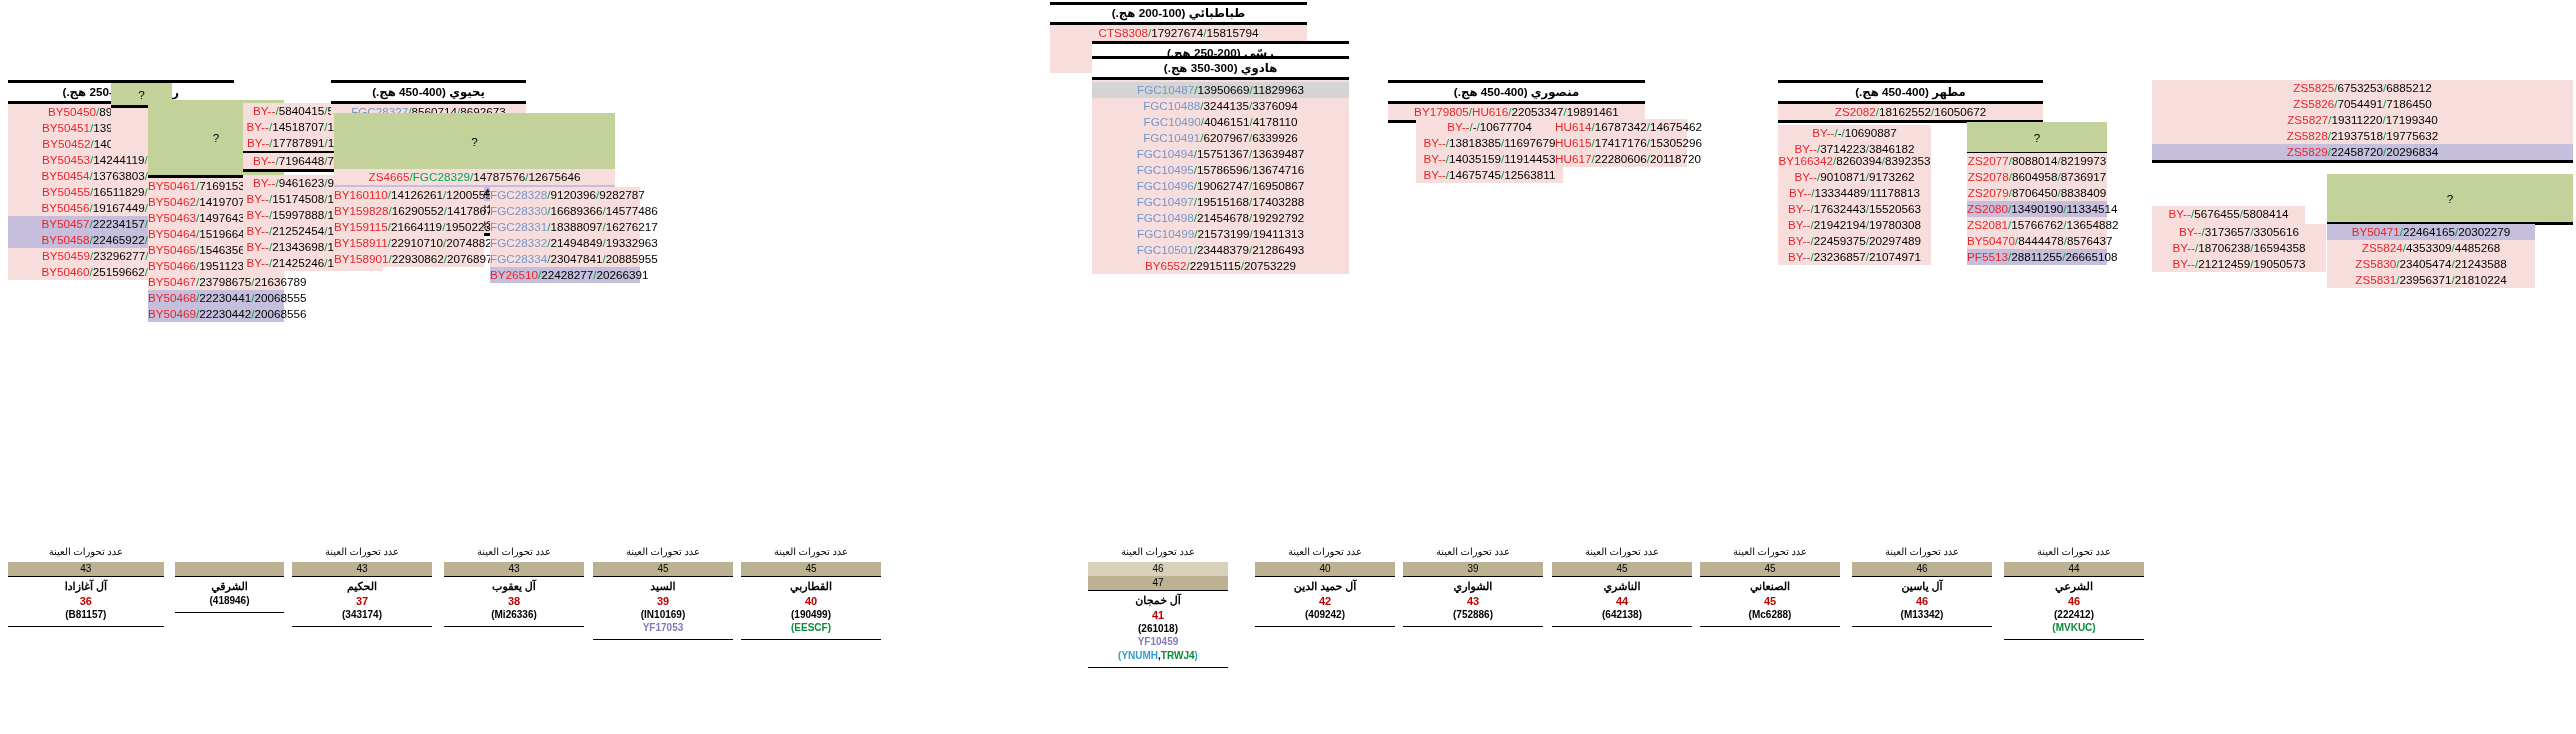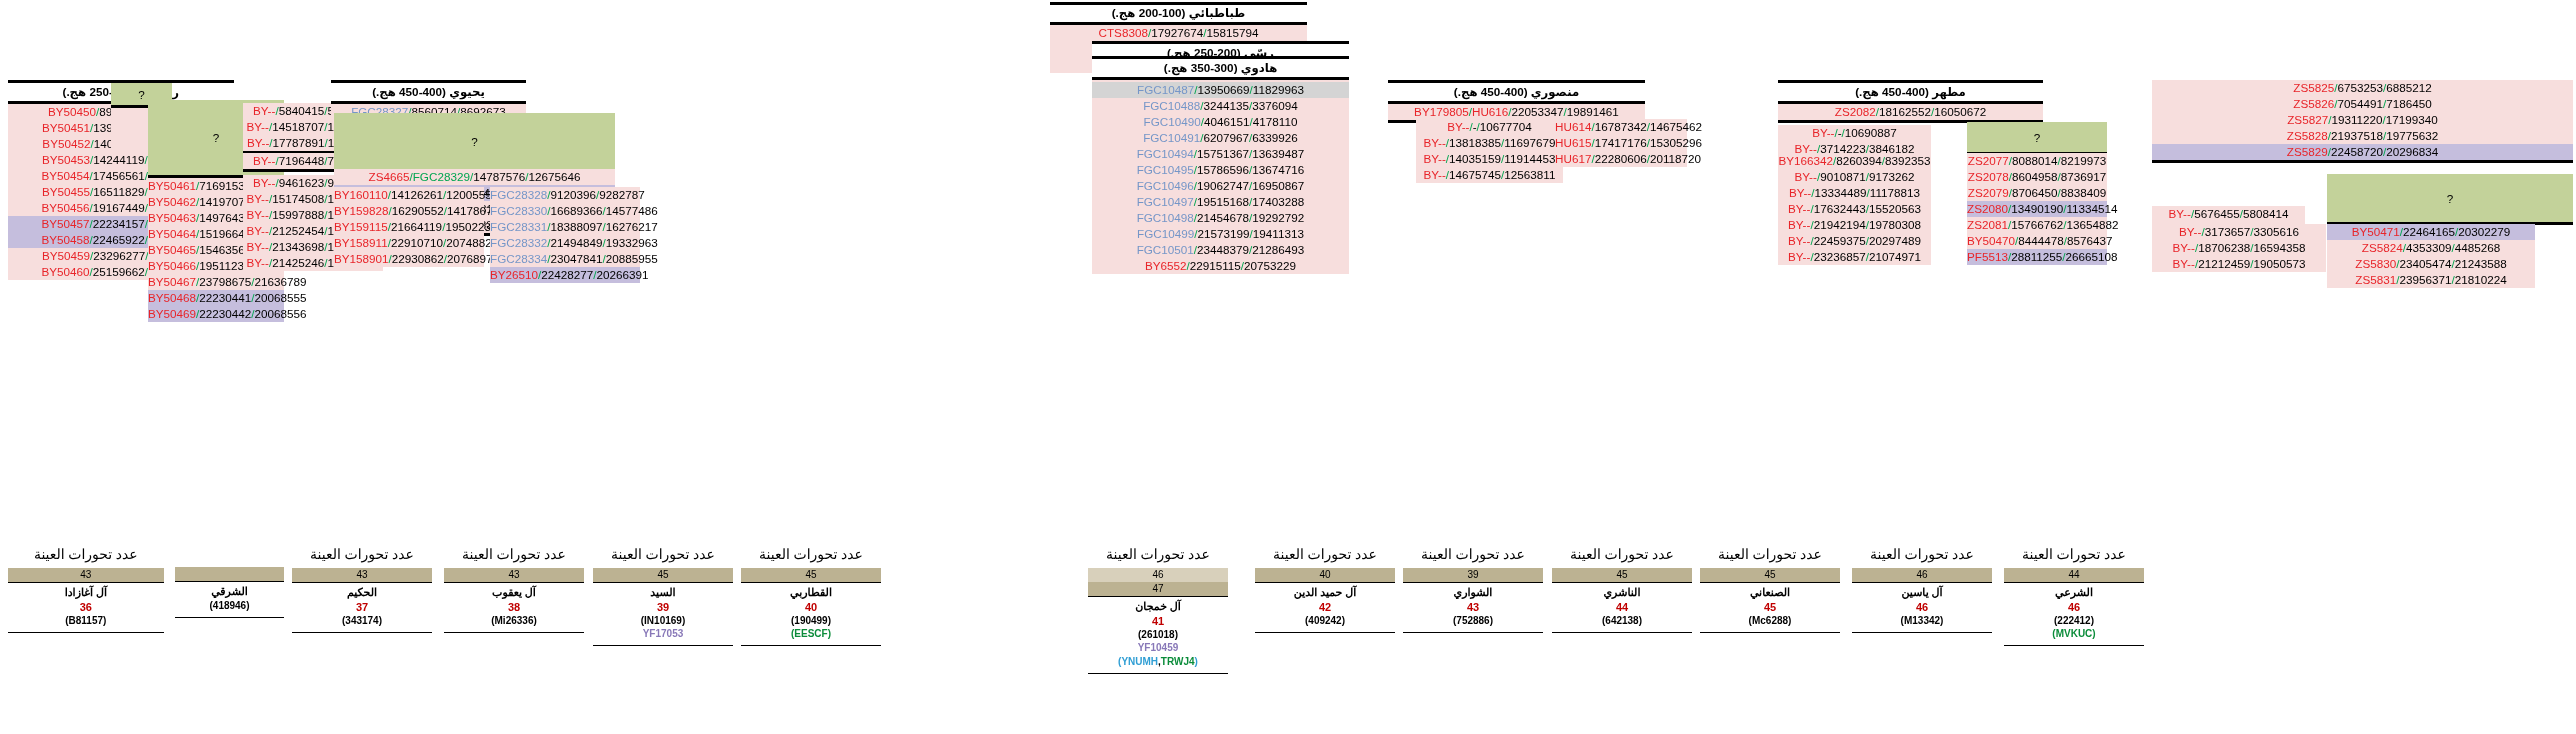--- a/index.html
+++ b/index.html
@@ -34,40 +34,40 @@
   .plain{background:#f7dedd;}
   .red{color:#e8252a;}
   .grn{color:#00a550;}
   .blk2{color:#000;}
   .blu{color:#7596c8;}
   .lblu{color:#2f9ed4;}
   .dgrn{color:#0b8c3a;}
 
   
   .card{position:absolute;text-align:center;}
-  .card .cap{font-size:14px;color:#000;direction:rtl;margin-bottom:4.7px;font-family:"Liberation Serif",serif;}
+  .card .cap{font-size:10px;color:#000;direction:rtl;margin-bottom:4.7px;font-family:"Liberation Serif",serif;}
   .card .num-top{background:#d8d0bb;font-size:10px;padding:1.6px 0;}
   .card .num{background:#bcb292;font-size:10px;padding:1.6px 0;border-bottom:1.6px solid #000;}
   .card .nm{font-size:11px;font-weight:bold;direction:rtl;margin-top:3.1px;font-family:"Liberation Serif",serif;}
   .card .idx{font-size:11px;font-weight:bold;color:#c00000;margin-top:1.6px;}
   .card .kit{font-size:10px;font-weight:bold;margin-top:2.3px;}
   .card .extra{font-size:10px;font-weight:bold;margin-top:2.3px;}
   .card .rule{border-bottom:1.6px solid #000;margin-top:6.2px;}
 </style>
 </head>
 <body>
 
 <div class="blk" style="left:7.8px;top:80px;width:226px;">
   <div class="hdr">رئيسي (200-250 هج.)</div>
   <div class="rowbox" id="rows-0">
       <div class="r "><span class="red">BY50450</span><span class="grn">/</span><span class="blk2">8999590</span><span class="grn">/</span><span class="blk2">9161981</span></div>
       <div class="r "><span class="red">BY50451</span><span class="grn">/</span><span class="blk2">13991455</span><span class="grn">/</span><span class="blk2">11870749</span></div>
       <div class="r "><span class="red">BY50452</span><span class="grn">/</span><span class="blk2">14009118</span><span class="grn">/</span><span class="blk2">11888412</span></div>
       <div class="r "><span class="red">BY50453</span><span class="grn">/</span><span class="blk2">14244119</span><span class="grn">/</span><span class="blk2">12123413</span></div>
-      <div class="r "><span class="red">BY50454</span><span class="grn">/</span><span class="blk2">17456561</span><span class="grn">/</span><span class="blk2">13479053</span></div>
+      <div class="r "><span class="red">BY50454</span><span class="grn">/</span><span class="blk2">13763803</span><span class="grn">/</span><span class="blk2">13479053</span></div>
       <div class="r "><span class="red">BY50455</span><span class="grn">/</span><span class="blk2">16511829</span><span class="grn">/</span><span class="blk2">14399949</span></div>
       <div class="r "><span class="red">BY50456</span><span class="grn">/</span><span class="blk2">19167449</span><span class="grn">/</span><span class="blk2">17055569</span></div>
       <div class="r purple"><span class="red">BY50457</span><span class="grn">/</span><span class="blk2">22234157</span><span class="grn">/</span><span class="blk2">20072271</span></div>
       <div class="r purple"><span class="red">BY50458</span><span class="grn">/</span><span class="blk2">22465922</span><span class="grn">/</span><span class="blk2">20304036</span></div>
       <div class="r "><span class="red">BY50459</span><span class="grn">/</span><span class="blk2">23296277</span><span class="grn">/</span><span class="blk2">21134391</span></div>
       <div class="r "><span class="red">BY50460</span><span class="grn">/</span><span class="blk2">25159662</span><span class="grn">/</span><span class="blk2">23013515</span></div>
     </div>
 </div>
 
 <div class="blk q" style="left:111px;top:83px;width:61px;height:22px;">

